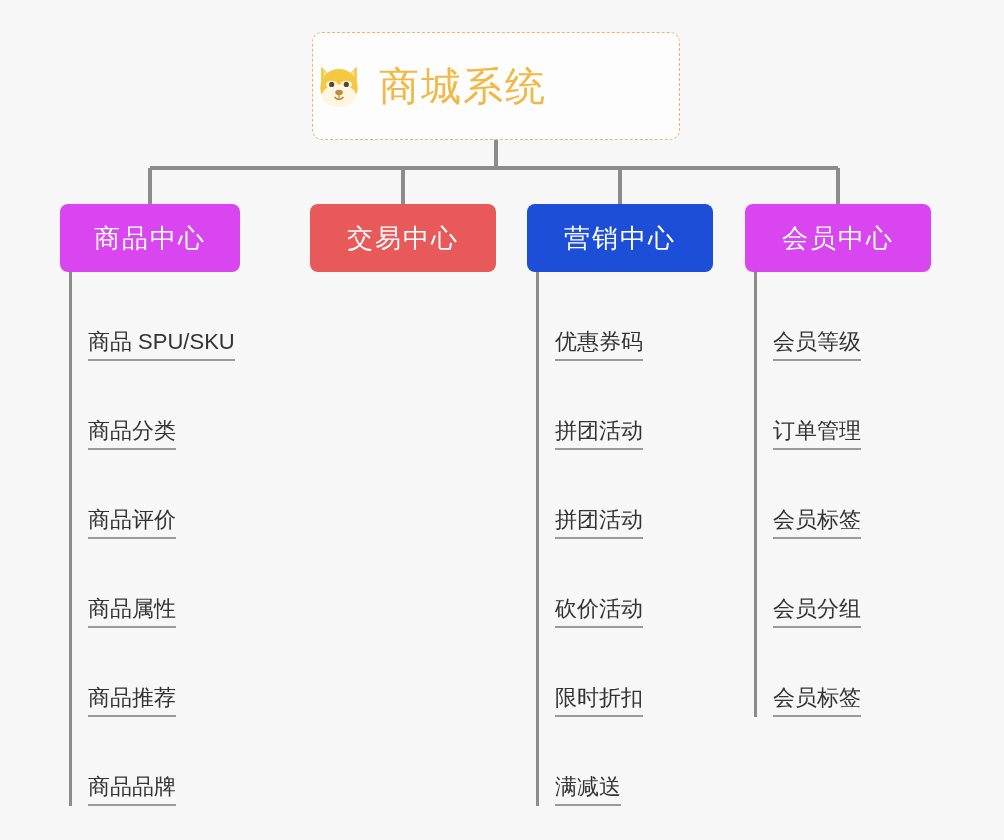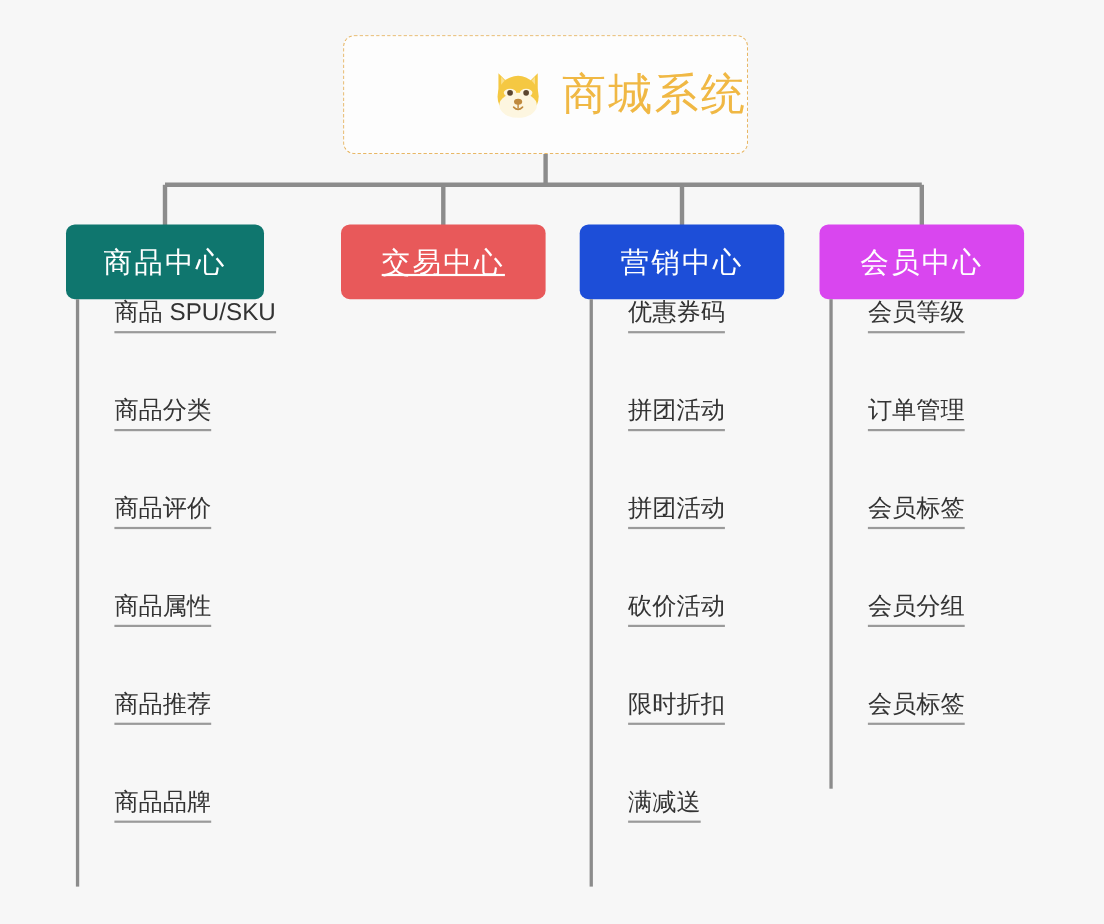--- a/index.html
+++ b/index.html
@@ -29,21 +29,21 @@
     left: 312px;
     top: 32px;
     width: 368px;
     height: 108px;
     box-sizing: border-box;
     background: #fdfdfd;
     border: 1px dashed #e8b765;
     border-radius: 10px;
     display: flex;
     align-items: center;
-    justify-content: flex-end;
+    justify-content: flex-start;
     gap: 14px;
   }
   .root-emoji {
     width: 52px;
     height: 52px;
     position: relative;
     flex: 0 0 auto;
   }
   .root-title {
     font-size: 40px;
@@ -82,41 +82,41 @@
     position: relative;
     margin-top: 0;
     padding-top: 0;
     border-left: 3px solid #8c8c8c;
     margin-left: 9px;
   }
   .leaf {
     height: 89px;
     box-sizing: border-box;
     display: flex;
-    align-items: flex-start;
-    padding-left: 32px;
+    align-items: flex-end;
+    padding-left: 16px;
   }
   .leaf-text {
     font-size: 22px;
     color: #333333;
     line-height: 1.05;
     padding-bottom: 6px;
     border-bottom: 2px solid #9a9a9a;
     white-space: nowrap;
     display: inline-block;
   }
 
   
   .col-0 { left: 60px; }
   .col-1 { left: 310px; }
   .col-2 { left: 527px; }
   .col-3 { left: 745px; }
 
-  .col-0 .cat-header { width: 180px; background: #0f766e; }
-  .col-1 .cat-header { width: 186px; background: #e8595a; text-decoration: underline; }
+  .col-0 .cat-header { width: 180px; background: #d946ef; }
+  .col-1 .cat-header { width: 186px; background: #e8595a; }
   .col-2 .cat-header { width: 186px; background: #1d4ed8; }
   .col-3 .cat-header { width: 186px; background: #d946ef; }
 </style>
 </head>
 <body>
 
 <div id="canvas">
 
   <svg id="wires" viewBox="0 0 1004 840" width="1004" height="840">
 

